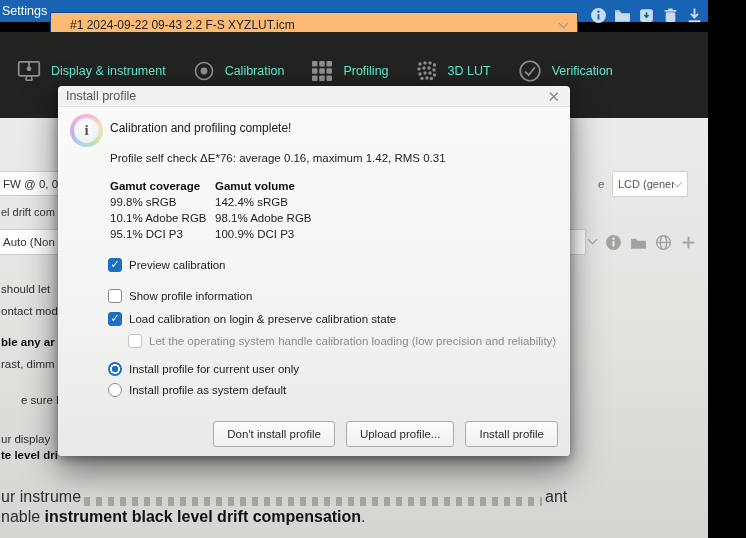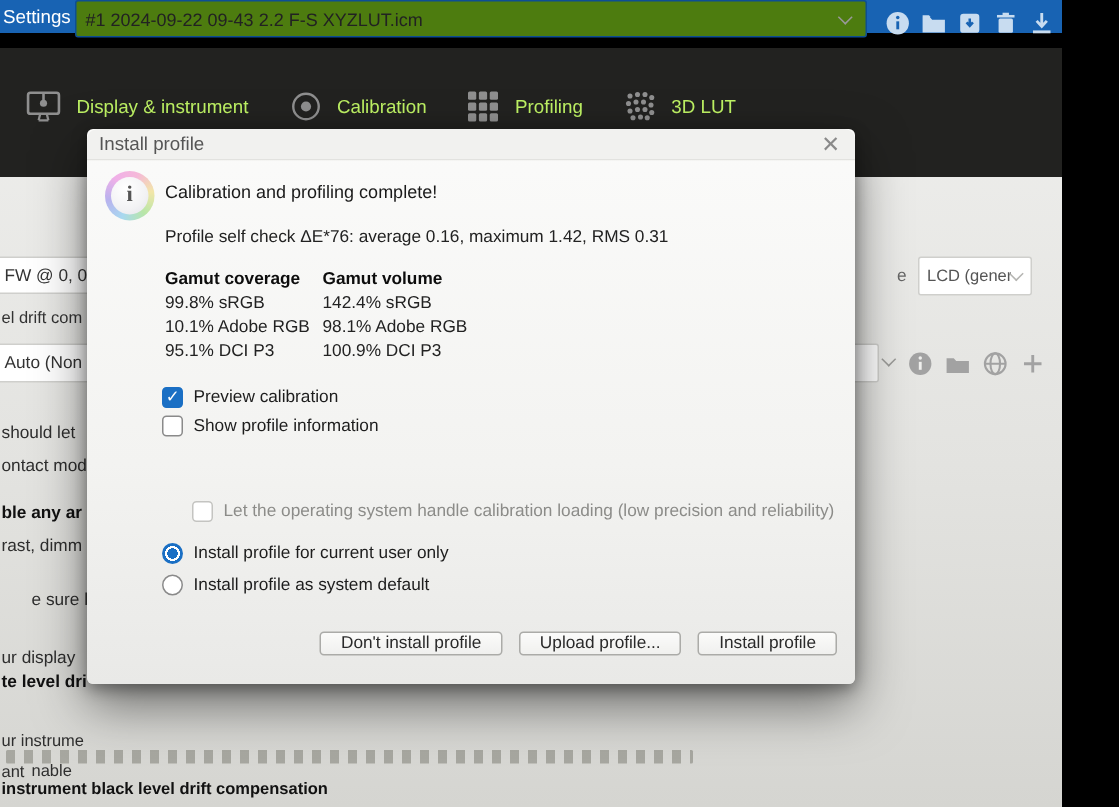--- a/index.html
+++ b/index.html
@@ -3,52 +3,52 @@
 <meta charset="utf-8">
 <style>
   * { margin:0; padding:0; box-sizing:border-box; }
   html,body { width:746px; height:538px; }
   body { font-family:"Liberation Sans", sans-serif; background:#000; position:relative; overflow:hidden; }
   .screen { position:absolute; inset:0; background:#000; }
 
   
   .topbar { position:absolute; left:0; top:0; width:709px; height:22px; background:#1863b3; display:flex; align-items:center; }
   .settings-label { color:#fff; font-size:12.5px; margin-left:2px; white-space:nowrap; }
-  .profile-combo { position:absolute; left:50px; top:0; width:528px; height:25px; background:#4d7c0f; border:1px solid #0d4e93; border-radius:2px; display:flex; align-items:center; }
+  .profile-combo { position:absolute; left:50px; top:12px; width:528px; height:25px; background:#fdba74; border:1px solid #0d4e93; border-radius:2px; display:flex; align-items:center;padding-left:13px; }
   .profile-combo .val { font-size:12px; color:#222; padding-left:6px; white-space:nowrap; overflow:hidden; flex:1; }
   .caret { width:7px; height:7px; border-right:1.5px solid #999; border-bottom:1.5px solid #999; transform:rotate(45deg); margin:-3px 10px 0 0; flex:none; }
   .topbar-icons { position:absolute; left:590px; top:7px; display:flex; gap:7px; color:#c8dcf0; }
   .topbar-icons svg { display:block; }
 
   
   .window { position:absolute; left:0; top:32px; width:708px; height:506px; background:linear-gradient(180deg,#efefed 0%, #e3e3e0 55%, #d5d5d1 100%); overflow:hidden; }
   .navbar { position:absolute; left:0; top:0; width:708px; height:86px; background:#222220; }
   .nav-tabs { position:absolute; left:16px; top:26px; display:flex; align-items:center; gap:26px; }
-  .nav-tab { display:flex; align-items:center; gap:9px; color:#bef264; font-size:12.5px; white-space:nowrap; cursor:default; }
+  .nav-tab { display:flex; align-items:center; gap:9px; color:#5eead4; font-size:12.5px; white-space:nowrap; cursor:default; }
   .nav-tab svg { color:#8f8f8f; display:block; }
 
   
   .content { position:absolute; left:0; top:86px; width:708px; height:420px; }
   .wbox { position:absolute; background:#fff; border:1px solid #cfcfcc; border-radius:2px; display:flex; align-items:center; font-size:11.5px; color:#333; }
   .wbox .val { padding-left:2px; white-space:nowrap; overflow:hidden; }
   .display-combo { left:-12px; top:53px; width:82px; height:25px; }
   .mode-label { position:absolute; left:598px; top:60px; font-size:11.5px; color:#666; }
   .mode-combo { left:612px; top:53px; width:76px; height:26px; }
   .mode-combo .val { padding-left:5px; font-size:11px; color:#555; flex:1; }
   .drift-frag { position:absolute; left:1px; top:88px; font-size:11px; color:#333; white-space:nowrap; }
   .correction-combo { left:-12px; top:111px; width:72px; height:26px; }
   .correction-sliver { left:540px; top:111px; width:46px; height:26px; }
   .corr-caret { position:absolute; left:589px; top:121px; }
   .corr-icons { position:absolute; left:605px; top:116px; display:flex; gap:8px; color:#a2a2a2; }
   .corr-icons svg { display:block; }
 
   .help-frag { position:absolute; left:1px; font-size:11.5px; color:#2e2e2e; white-space:nowrap; }
   .help-frag.b { font-weight:bold; color:#111; }
 
-  .bottom-line { position:absolute; left:1px; font-size:11px; color:#2e2e2e; white-space:nowrap; display:flex; align-items:flex-start;flex-direction:column; }
+  .bottom-line { position:absolute; left:1px; font-size:16px; color:#2e2e2e; white-space:nowrap; display:flex; align-items:flex-end; }
   .bottom-line b { color:#111; }
   .occluded-strip { height:9px; width:458px; margin:0 3px; background:repeating-linear-gradient(90deg,#97978f 0 6px, transparent 6px 12px); opacity:.75; border-radius:1px; }
 
   
   .dialog { position:absolute; left:58px; top:54px; width:512px; height:370px; border-radius:4px; background:linear-gradient(180deg,#fbfbfa 0%, #f3f3f1 60%, #e9e9e7 100%); box-shadow:0 14px 34px rgba(0,0,0,.5), 0 3px 10px rgba(0,0,0,.35); z-index:5; }
   .dlg-titlebar { position:absolute; left:0; top:0; width:100%; height:21px; background:#f1f1ef; border-bottom:1px solid #e2e2df; border-radius:7px 7px 0 0; display:flex; align-items:center; }
   .dlg-title { font-size:12.5px; color:#555; padding-left:8px; }
   .dlg-close { margin-left:auto; margin-right:10px; color:#8a8a8a; font-size:15px; line-height:1; cursor:default; }
   .dlg-icon { position:absolute; left:12px; top:28px; width:33px; height:33px; border-radius:50%;
     background:conic-gradient(from 20deg, #f5b8d9, #f2e6a8, #b8e6a8, #a8d8f0, #b9b2ee, #f0b0e8, #f5b8d9);
@@ -62,21 +62,21 @@
   .check-row, .radio-row { position:absolute; display:flex; align-items:center; gap:7px; font-size:11.5px; color:#1d1d1d; cursor:default; }
   .cb { width:14px; height:14px; border-radius:3px; border:1px solid #8a8a8a; background:#fff; flex:none; position:relative; }
   .cb.checked { background:#1a6fc4; border-color:#1a6fc4; }
   .cb.checked::after { content:"✓"; position:absolute; left:1.5px; top:-1px; color:#fff; font-size:11px; }
   .cb.disabled { border-color:#c4c4c1; }
   .check-row.disabled { color:#8c8c89; }
   .rb { width:14px; height:14px; border-radius:50%; border:1px solid #8a8a8a; background:#fff; flex:none; }
   .rb.selected { border:none; background:radial-gradient(circle, #1a6fc4 0 3.5px, #fff 3.5px 5px, #1a6fc4 5px 7.5px); }
 
   .dlg-footer { position:absolute; right:12px; top:335px; display:flex; gap:11px; }
-  .btn { height:16px; padding:0 13px; background:linear-gradient(180deg,#fbfbfa,#f0f0ee); border:1px solid #ababa8; border-radius:3px; font-size:11.5px; color:#2a2a2a; font-family:"Liberation Sans", sans-serif; cursor:default; white-space:nowrap; }
+  .btn { height:26px; padding:0 13px; background:linear-gradient(180deg,#fbfbfa,#f0f0ee); border:1px solid #ababa8; border-radius:3px; font-size:11.5px; color:#2a2a2a; font-family:"Liberation Sans", sans-serif; cursor:default; white-space:nowrap; }
 
   
   .right-strip { position:absolute; left:708px; top:0; width:38px; height:538px; background:#000; }
   .topbar-right-black { position:absolute; left:709px; top:0; width:37px; height:32px; background:#000; }
 </style>
 </head>
 <body>
 
 <div class="screen">
 
@@ -181,20 +181,29 @@
                   <circle cx="10" cy="14" r="1.7"></circle>
                   <circle cx="15" cy="14" r="1.7"></circle>
                   <circle cx="19.5" cy="16" r="1.7"></circle>
                   <circle cx="7" cy="19.5" r="1.7"></circle>
                   <circle cx="12" cy="19" r="1.7"></circle>
                   <circle cx="16.5" cy="19.5" r="1.7"></circle>
                 </g>
               </svg>
             </span>
           <span>3D LUT</span>
+        </div>
+        <div class="nav-tab">
+          <span>
+              <svg width="26" height="26" viewBox="0 0 24 24" fill="none" stroke="currentColor" stroke-width="1.6">
+                <circle cx="12" cy="12" r="9"></circle>
+                <path d="M7.5 12.5 L10.8 15.8 L16.5 8.5"></path>
+              </svg>
+            </span>
+          <span>Verification</span>
         </div>
       </div>
     </div>
 
     <div class="content">
 
       <div class="wbox display-combo">
         <span class="val" style="padding-left:14px;">FW @ 0, 0</span>
       </div>
       <span class="mode-label">e</span>
@@ -243,21 +252,21 @@
       <span class="help-frag" style="top:276px;padding-left:20px;">e sure light</span>
       <span class="help-frag" style="top:315px;">ur display</span>
       <span class="help-frag b" style="top:331px;">te level dri</span>
 
       <div class="bottom-line" style="top:370px;">
         <span>ur instrume</span>
         <span class="occluded-strip"></span>
         <span>ant</span>
       </div>
       <div class="bottom-line" style="top:390px;">
-        <span style="white-space:pre;margin-left:20px;">nable </span>
+        <span style="white-space:pre;">nable </span>
           <b>instrument black level drift compensation</b>
           <span>.</span>
       </div>
 
     </div>
 
     <div class="dialog">
       <div class="dlg-titlebar">
         <span class="dlg-title">Install profile</span>
         <span class="dlg-close">✕</span>
@@ -278,23 +287,27 @@
         <span>10.1% Adobe RGB</span>
         <span>98.1% Adobe RGB</span>
         <span>95.1% DCI P3</span>
         <span>100.9% DCI P3</span>
       </div>
 
       <div class="check-row" style="left:50px; top:172px;">
         <span class="cb checked"></span>
         <span>Preview calibration</span>
       </div>
-      <div class="check-row" style="left:50px; top:191px;">
+      <div class="check-row" style="left:50px; top:203px;">
         <span class="cb"></span>
         <span>Show profile information</span>
+      </div>
+      <div class="check-row" style="left:50px; top:226px;">
+        <span class="cb checked"></span>
+        <span>Load calibration on login &amp; preserve calibration state</span>
       </div>
       <div class="check-row disabled" style="left:70px; top:248px;">
         <span class="cb disabled"></span>
         <span>Let the operating system handle calibration loading (low precision and reliability)</span>
       </div>
 
       <div class="radio-row" style="left:50px; top:276px;">
         <span class="rb selected"></span>
         <span>Install profile for current user only</span>
       </div>

